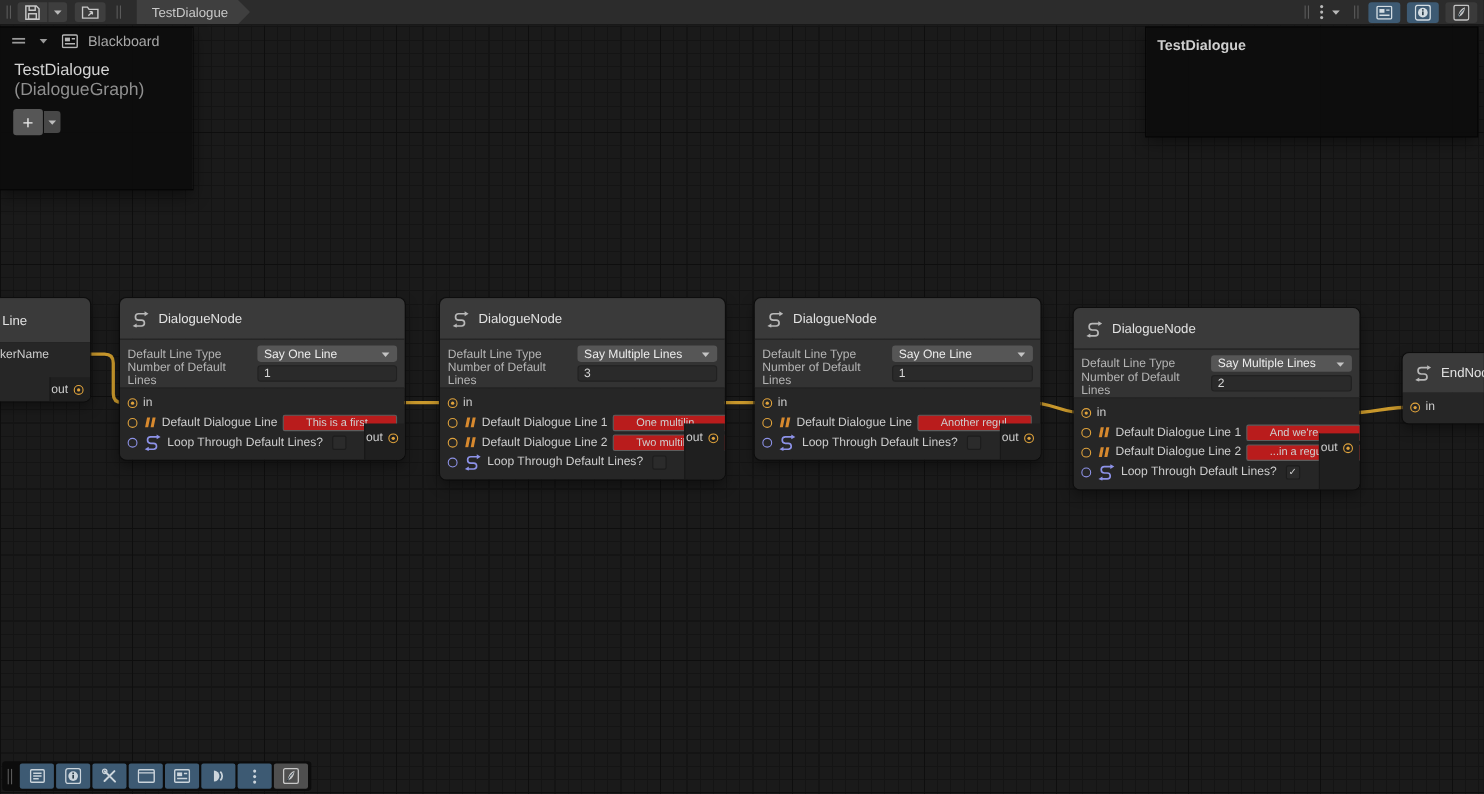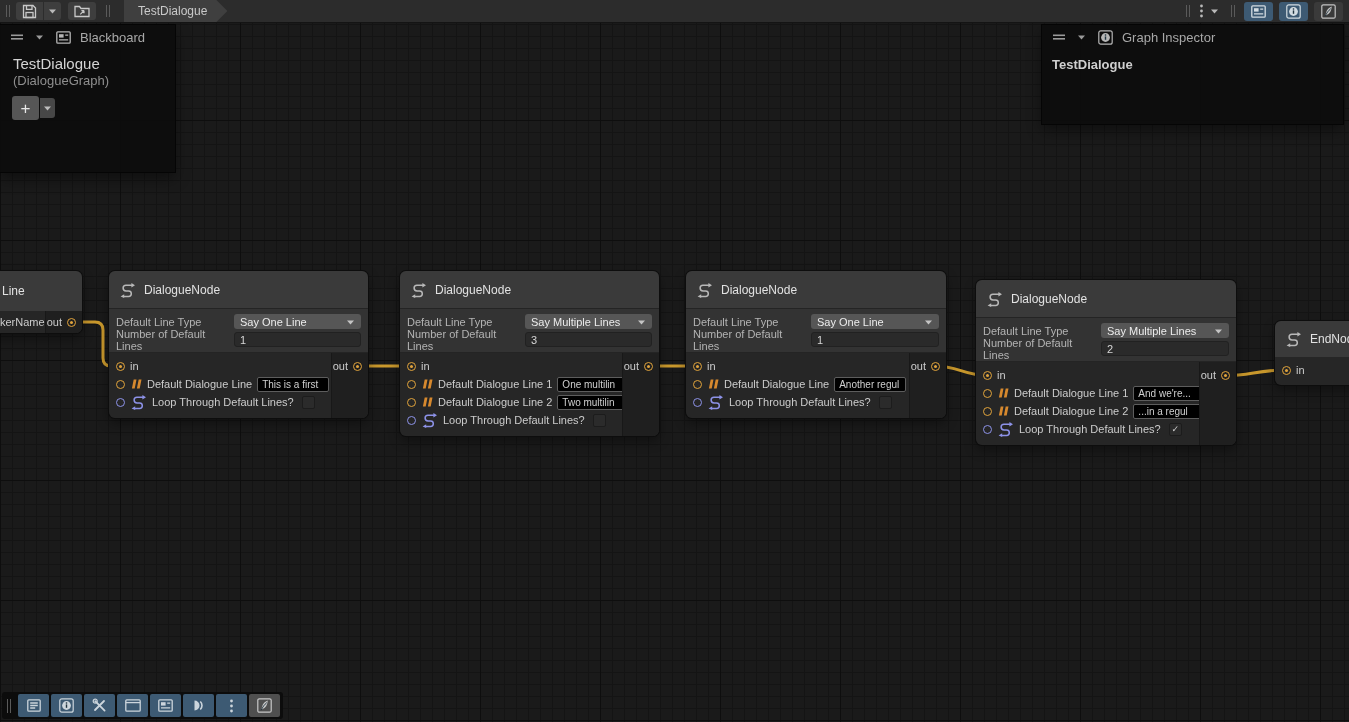--- a/index.html
+++ b/index.html
@@ -29,21 +29,21 @@
   .flaticon{color:#b9b9b9;display:flex;align-items:center;padding:0 3px;}
   .toggle{width:29px;height:19px;border-radius:3px;display:flex;align-items:center;
       justify-content:center;color:#ccd5dc;margin-right:6px;background:#3a3a3a;}
   .toggle.active{background:var(--toggle-active,#3d5a73);}
   
   .panel{position:absolute;background:rgba(13,13,13,0.95);z-index:30;color:#bdbdbd;
       box-shadow:0 0 0 1px #050505, 0 6px 14px rgba(0,0,0,.45);}
   .panel-header{display:flex;align-items:center;gap:6px;height:24px;padding:0 8px;color:#a8a8a8;}
   .panel-title{font-size:13px;}
   .bb-name{font-size:15px;color:#d4d4d4;padding:6px 13px 0;}
-  .bb-sub{font-size:13px;color:#8f8f8f;padding:1px 13px 0;}
+  .bb-sub{font-size:16px;color:#8f8f8f;padding:1px 13px 0;}
   .bb-addrow{display:flex;align-items:flex-start;padding:8px 12px 0;}
   .plus-btn{width:27px;height:24px;background:#565656;border-radius:3px;color:#e8e8e8;
       font-size:17px;display:flex;align-items:center;justify-content:center;line-height:1;}
   .plus-caret{width:15px;height:20px;margin:2px 0 0 1px;background:#474747;border-radius:0 3px 3px 0;
       display:flex;align-items:center;justify-content:center;color:#bdbdbd;}
   .bb-pill{margin:9px auto 0;width:134px;height:24px;border:1px solid #6e6e6e;border-radius:13px;
       background:#262626;display:flex;align-items:center;padding:0 10px;gap:9px;}
   .bb-pill .fname{font-size:13px;color:#c6c6c6;}
   .bb-pill .chev{margin-left:auto;color:#e2e2e2;font-size:13px;font-weight:bold;}
   .gi-sel{font-size:13px;font-weight:bold;color:#cfcfcf;padding:8px 10px;}
@@ -56,31 +56,31 @@
       padding:5px 7px;display:flex;flex-direction:column;gap:3px;}
   .prop-row{display:flex;align-items:center;height:15px;}
   .prop-label{width:118px;color:#b4b4b4;flex:none;}
   .dropdown{flex:1;height:15px;background:#565656;border-radius:3px;display:flex;align-items:center;
       padding:0 6px;color:#ececec;min-width:0;}
   .dropdown .ddcaret{margin-left:auto;color:#c4c4c4;display:flex;}
   .textfield{flex:1;height:13px;background:#2a2a2a;border:1px solid #212121;border-radius:3px;
       display:flex;align-items:center;padding:0 5px;color:#d6d6d6;}
   .node-ports{display:flex;align-items:stretch;background:#262626;}
   .ports-left{flex:1;padding:4px 0 7px;min-width:0;}
-  .ports-right{width:36px;background:#1f1f1f;border-left:1px solid #181818;padding:4px 0 0;flex:none;}
+  .ports-right{width:36px;background:#1f1f1f;border-left:1px solid #181818;padding:4px 0 0;flex:none;margin-top:32px;}
   .port-row{height:18px;display:flex;align-items:center;padding:0 7px;gap:5px;}
   .port-label{color:#cccccc;white-space:nowrap;}
   .port{width:9px;height:9px;border:1.5px solid var(--c);border-radius:50%;flex:none;
       position:relative;box-sizing:border-box;}
   .port .dot{position:absolute;left:50%;top:50%;width:3px;height:3px;margin:-1.5px 0 0 -1.5px;
       border-radius:50%;background:var(--c);}
   .picon{display:flex;flex:none;align-items:center;}
-  .port-field{margin-left:auto;width:62px;height:13px;flex:none;background:#000000;
+  .port-field{margin-left:auto;width:62px;height:13px;flex:none;background:#b91c1c;
       border:1px solid #5d5d5d;border-radius:2px;color:#cfcfcf;font-size:10px;line-height:13px;
-      padding:0 4px;white-space:nowrap;overflow:hidden;}
+      padding:0 20px;white-space:nowrap;overflow:hidden;}
   .checkbox{width:11px;height:11px;margin-left:3px;background:#2b2b2b;border:1px solid #1c1c1c;
       border-radius:2px;color:#cfcfcf;font-size:9px;line-height:11px;text-align:center;flex:none;}
   .outrow{justify-content:flex-end;padding:0 6px;}
   
   #wires{position:absolute;left:0;top:0;z-index:5;}
   
   .toolbar-bottom{position:absolute;left:2px;top:692px;height:27px;background:#0c0c0c;
       border-radius:3px;display:flex;align-items:center;padding:0 3px;gap:2px;z-index:40;}
   .bbtn{width:31px;height:23px;border-radius:2px;display:flex;align-items:center;
       justify-content:center;color:#ccd5dc;background:var(--toggle-active,#3d5a73);}
@@ -470,42 +470,20 @@
           <span>
             <svg width="9" height="8" viewBox="0 0 9 8" fill="none">
               <path d="M1 2.5h7L4.5 6.5z" fill="#bdbdbd"></path>
             </svg>
           </span>
         </div>
     </div>
   </div>
 
   <div class="panel" style="left:1042px;top:25px;width:301px;height:99px;">
-    <div class="panel-header">
-      <span class="flaticon">
-          <svg width="12" height="8" viewBox="0 0 12 8" fill="none">
-            <rect x="0" y="1.5" width="12" height="1.6" fill="#9a9a9a"></rect>
-            <rect x="0" y="5" width="12" height="1.6" fill="#9a9a9a"></rect>
-          </svg>
-        </span>
-      <span class="flaticon">
-          <svg width="9" height="8" viewBox="0 0 9 8" fill="none">
-            <path d="M1 2.5h7L4.5 6.5z" fill="#9a9a9a"></path>
-          </svg>
-        </span>
-      <span class="flaticon">
-          <svg width="15" height="15" viewBox="0 0 15 15" fill="none">
-            <rect x="0.8" y="0.8" width="13.4" height="13.4" rx="2" stroke="#b5b5b5" stroke-width="1.2"></rect>
-            <circle cx="7.5" cy="7.5" r="4.4" fill="#b5b5b5"></circle>
-            <rect x="6.8" y="6.4" width="1.4" height="3.4" fill="#20333f"></rect>
-            <rect x="6.8" y="4.3" width="1.4" height="1.4" fill="#20333f"></rect>
-          </svg>
-        </span>
-      <span class="panel-title">Graph Inspector</span>
-    </div>
     <div class="gi-sel">TestDialogue</div>
   </div>
 
   <div class="toolbar-top">
     <span class="handle">
         <i></i>
         <i></i>
       </span>
     <div class="tbtn split-l">
         <span>

